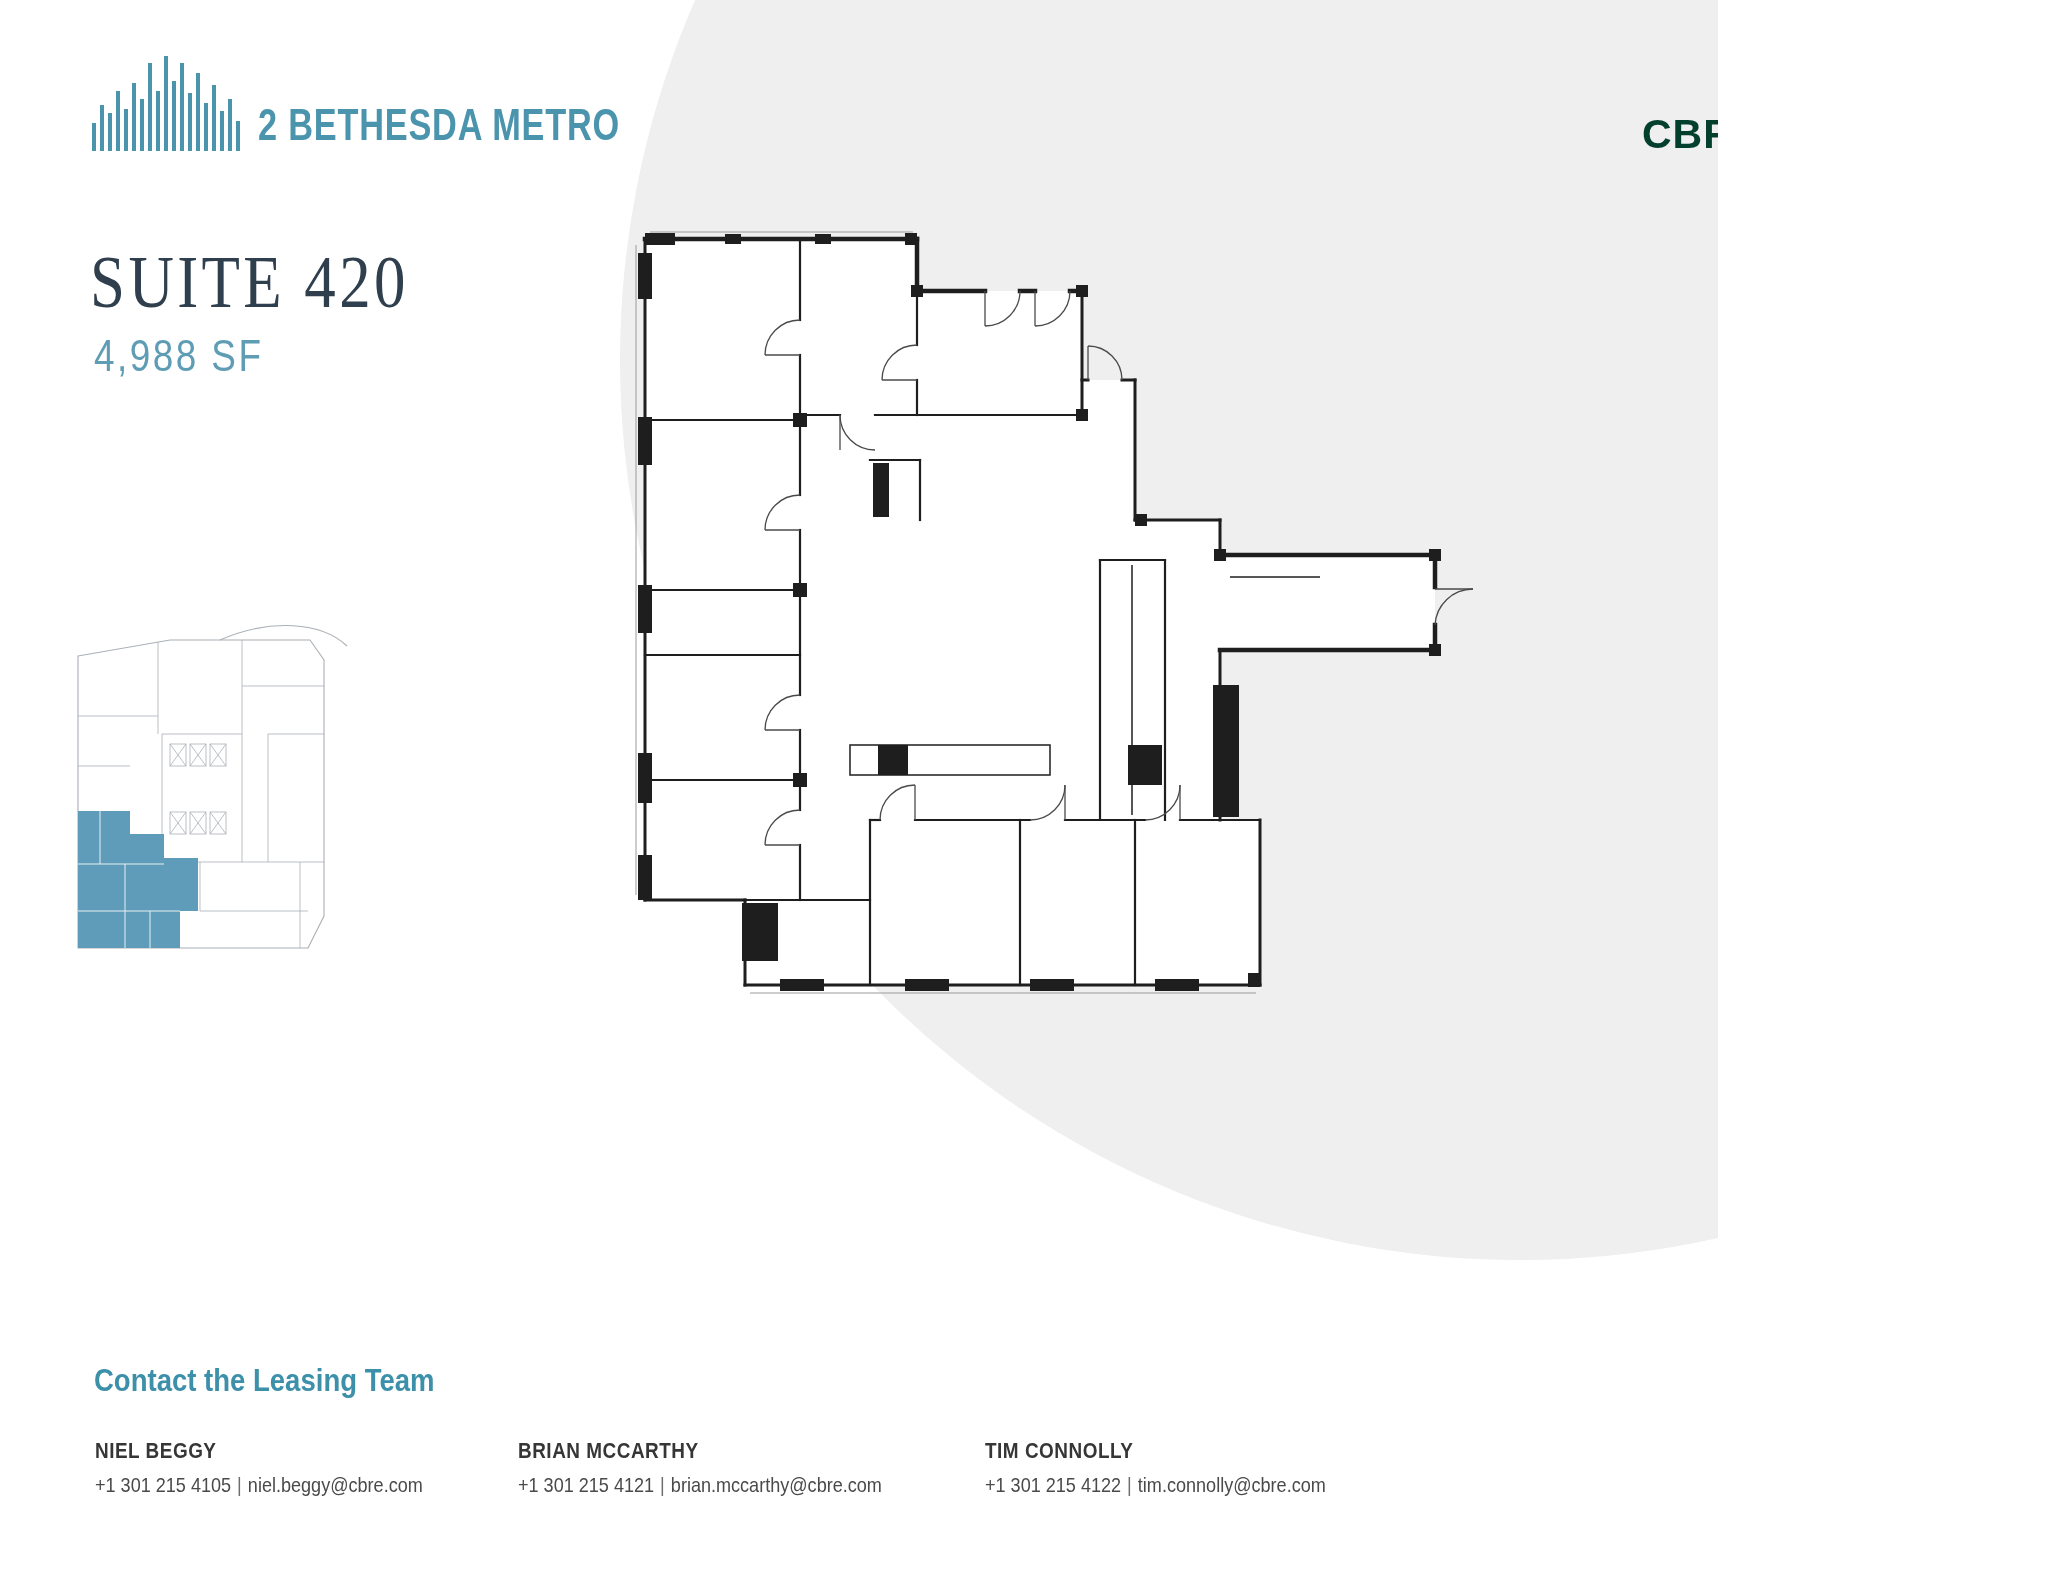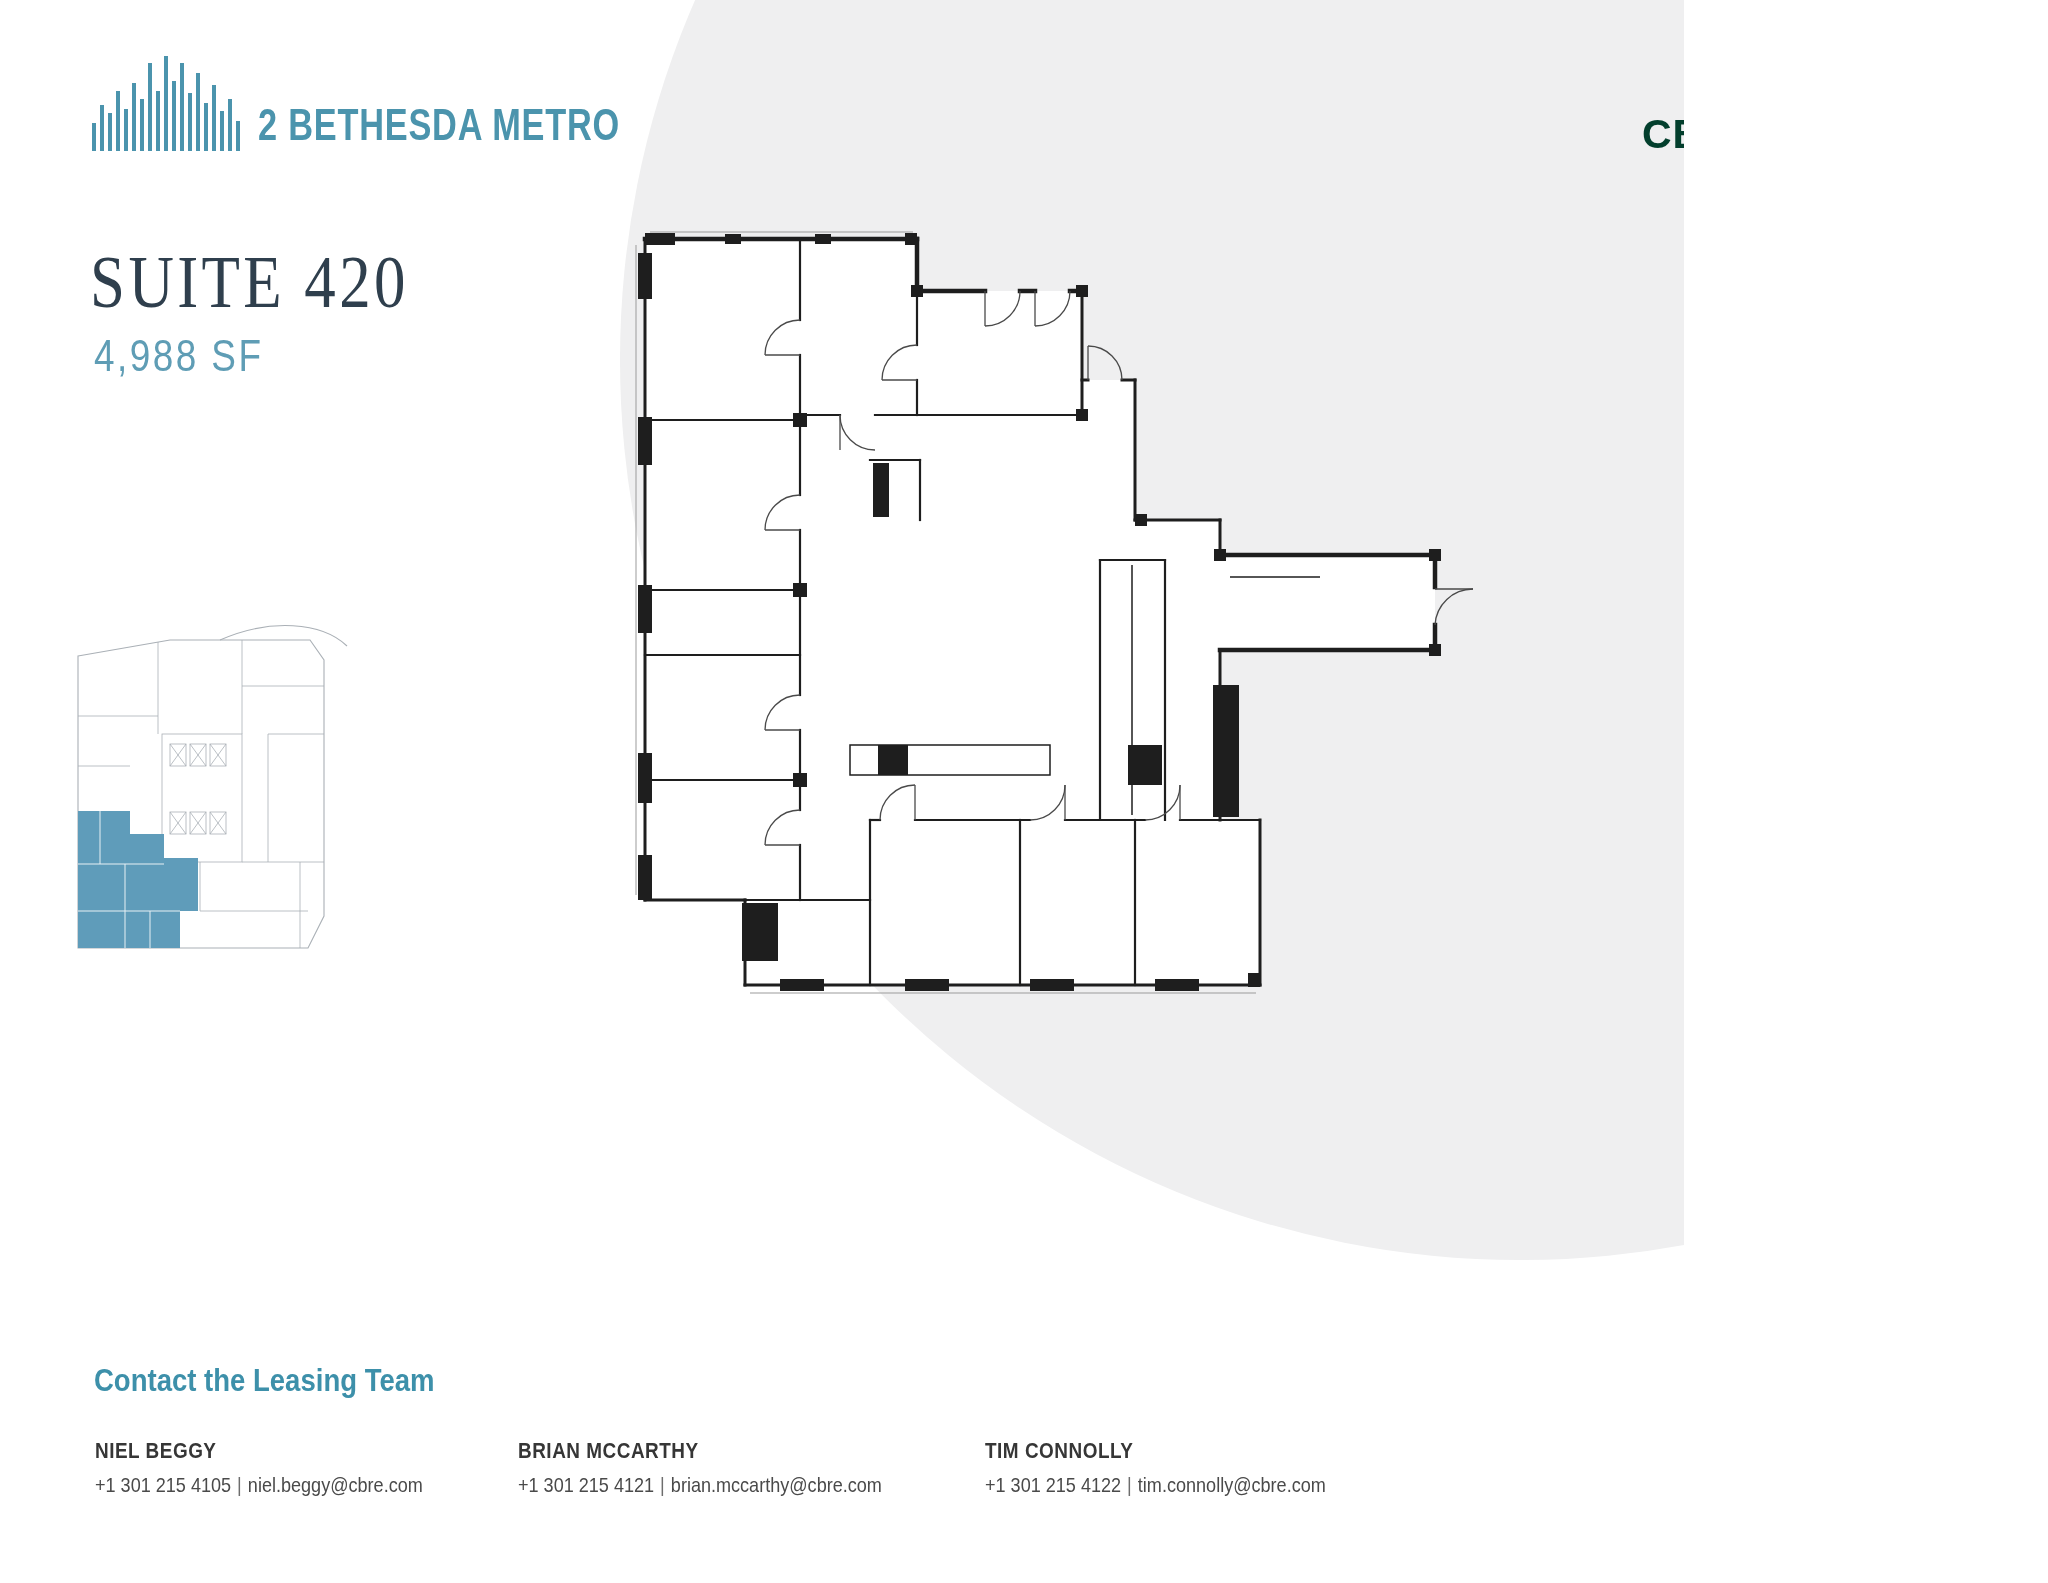--- a/index.html
+++ b/index.html
@@ -1,18 +1,18 @@
 <!DOCTYPE html>
 <html><head>
 <meta charset="utf-8">
 <style>
   html,body { margin:0; padding:0; background:#ffffff; }
   .canvas {
     position:relative; width:1684px; height:1583px; overflow:hidden;
-    background:#ffffff; font-family:"Liberation Sans", sans-serif;
+    background:#ffffff; font-family:"Liberation Sans", sans-serif;padding-left:34px;
   }
   .bg-circle {
     position:absolute; left:620px; top:-540px; width:1800px; height:1800px;
     border-radius:50%; background:#efeff0;
   }
   .condensed { transform:scaleX(0.84); transform-origin:left top; }
 
   
   .logo-block { position:absolute; left:92px; top:56px; display:flex; align-items:flex-end; gap:16px; }
   .logo-title {

